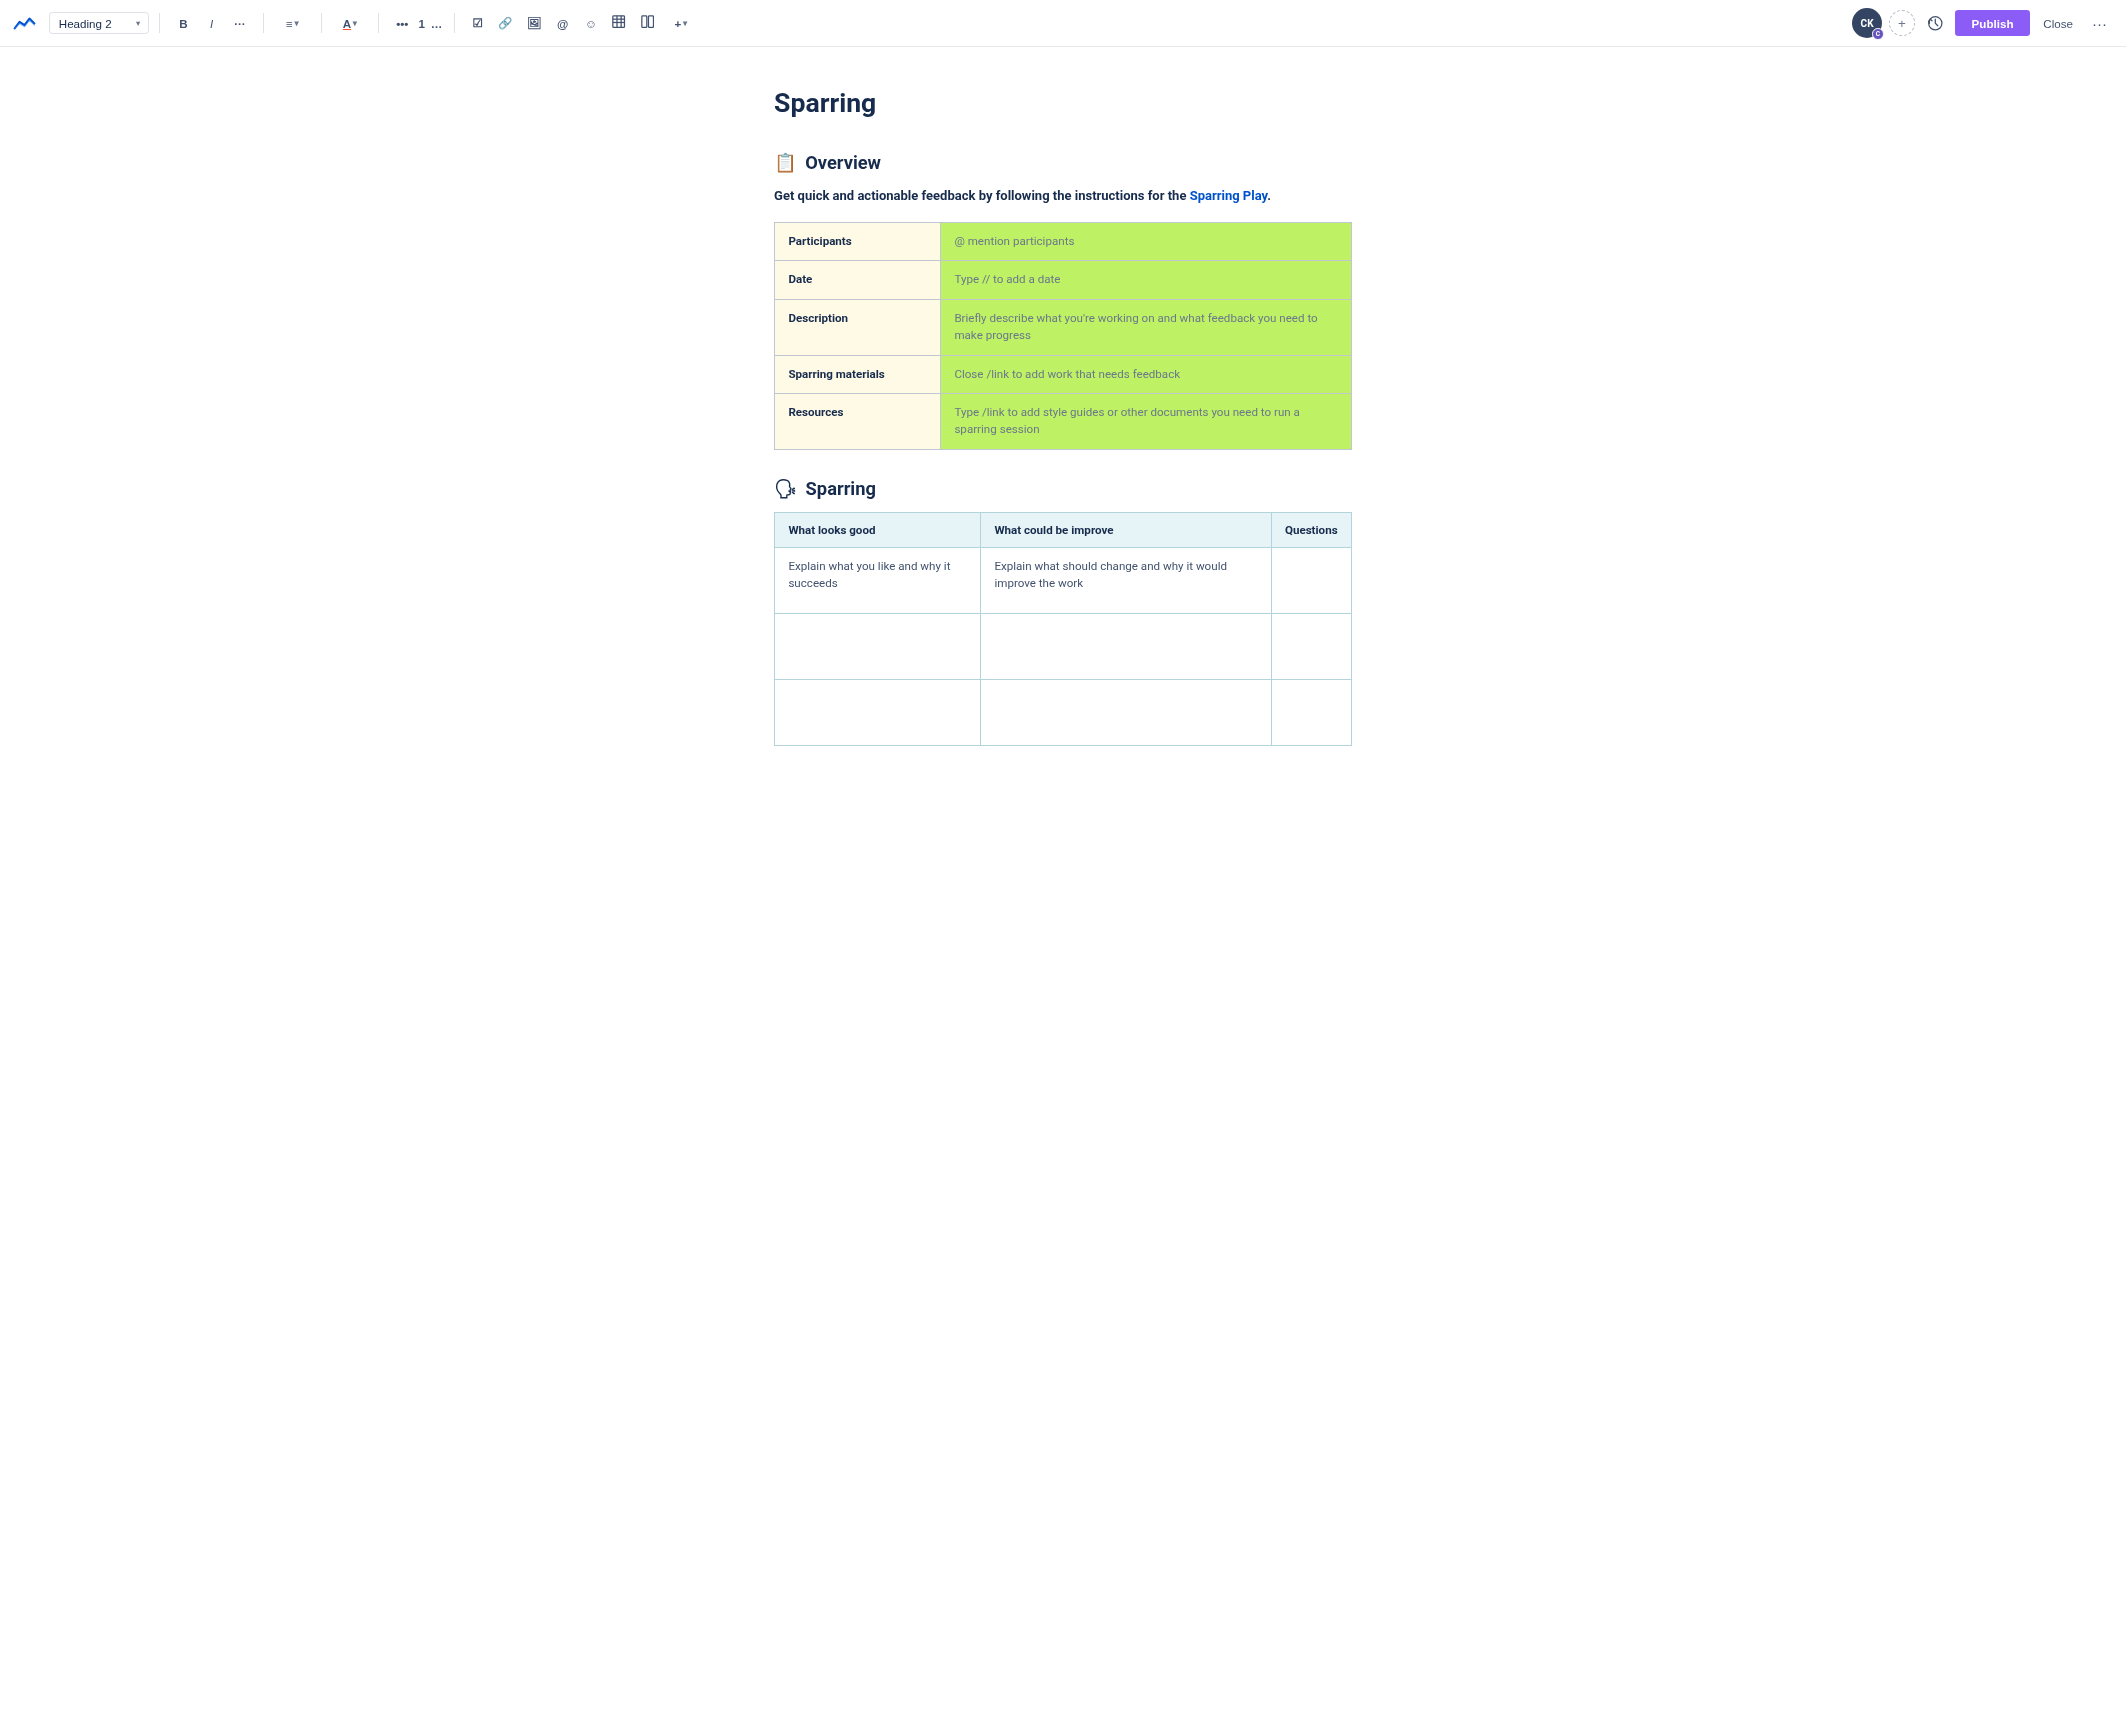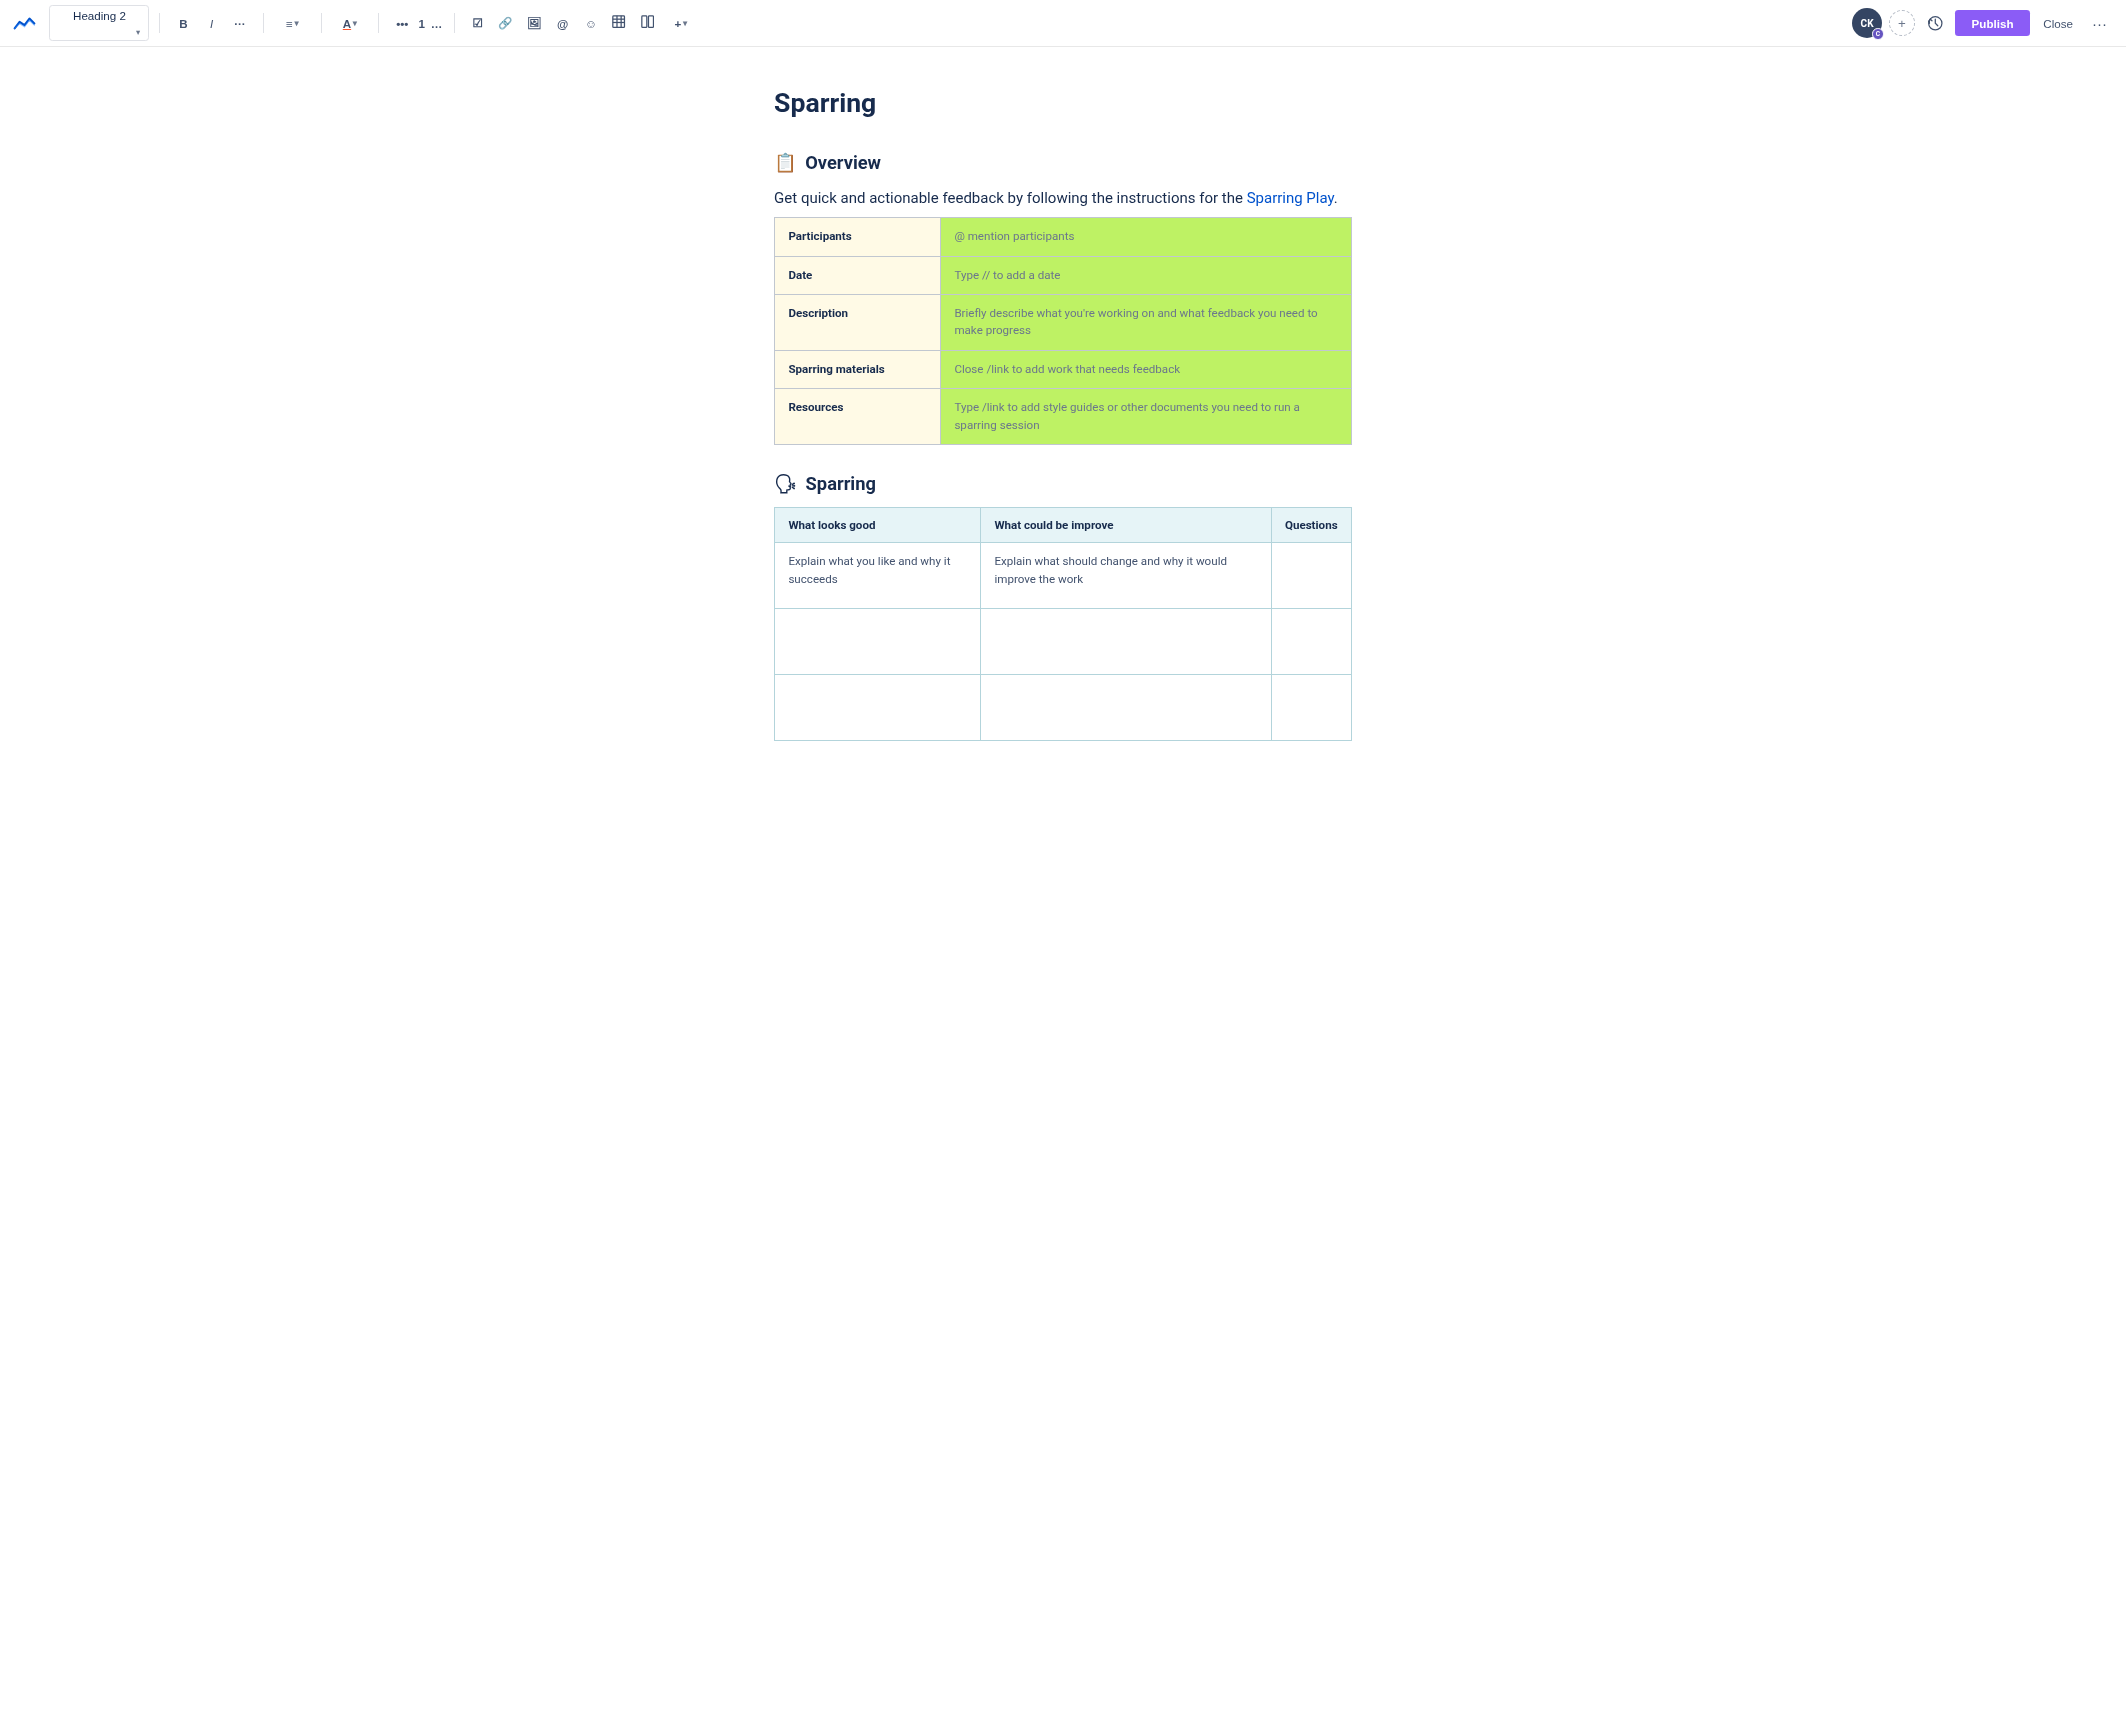--- a/index.html
+++ b/index.html
@@ -42,21 +42,20 @@
       gap: 5px;
       padding: 3.3px 8.3px;
       border: 0.8px solid #dfe1e6;
       border-radius: 3.3px;
       cursor: pointer;
       font-size: 11.6px;
       font-weight: 500;
       color: #172b4d;
       background: #fff;
       min-width: 100px;
-      flex-direction: column;
     }
 
     .heading-selector .chevron {
       margin-left: auto;
       font-size: 8.3px;
       color: #6b778c;
     }
 
     .toolbar-divider {
       width: 0.8px;
@@ -210,24 +209,25 @@
       font-weight: 700;
       color: #172b4d;
       margin-bottom: 13.3px;
     }
 
     .section-icon {
       font-size: 18.3px;
     }
 
     .intro-text {
-      font-size: 15px;
-      color: #172b4d;
-      margin-bottom: 7px;
+      font-size: 13px;
+      color: #172b4d;
+      margin-bottom: 15px;
       line-height: 1.6;
+      font-weight: bold;
     }
 
     .link-text {
       color: #0052cc;
       text-decoration: none;
     }
 
     
     .overview-table {
       width: 100%;

